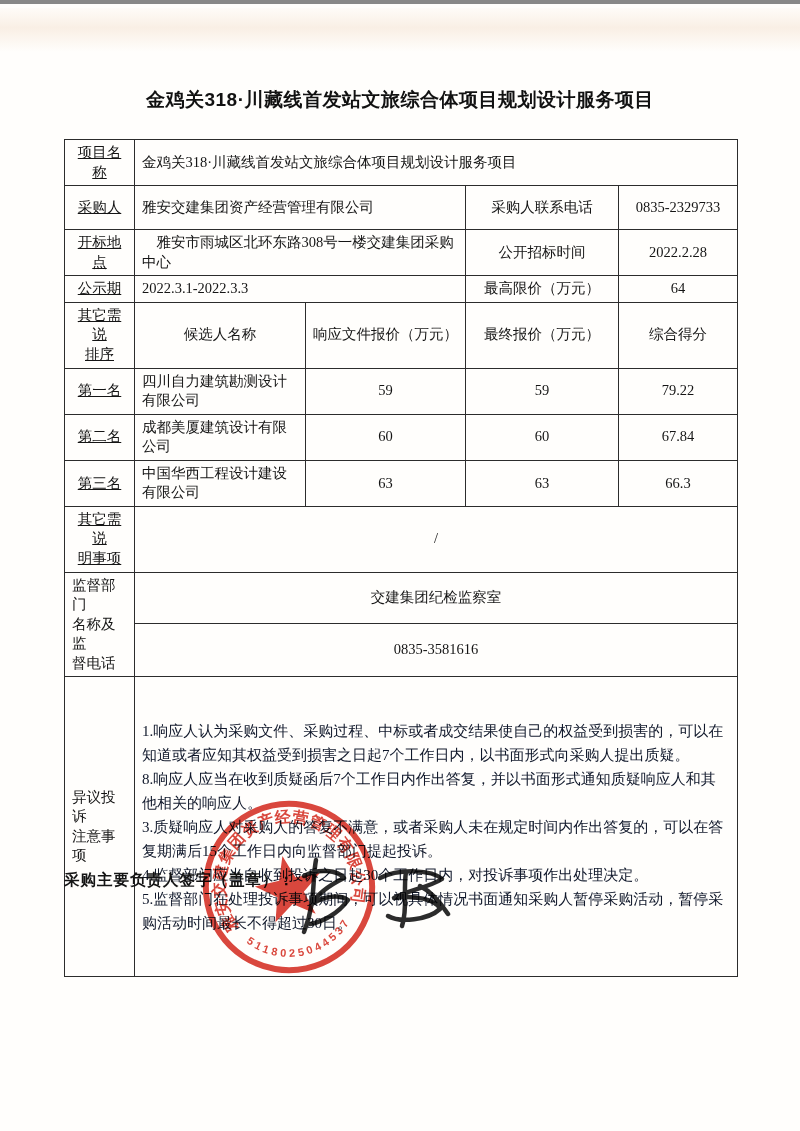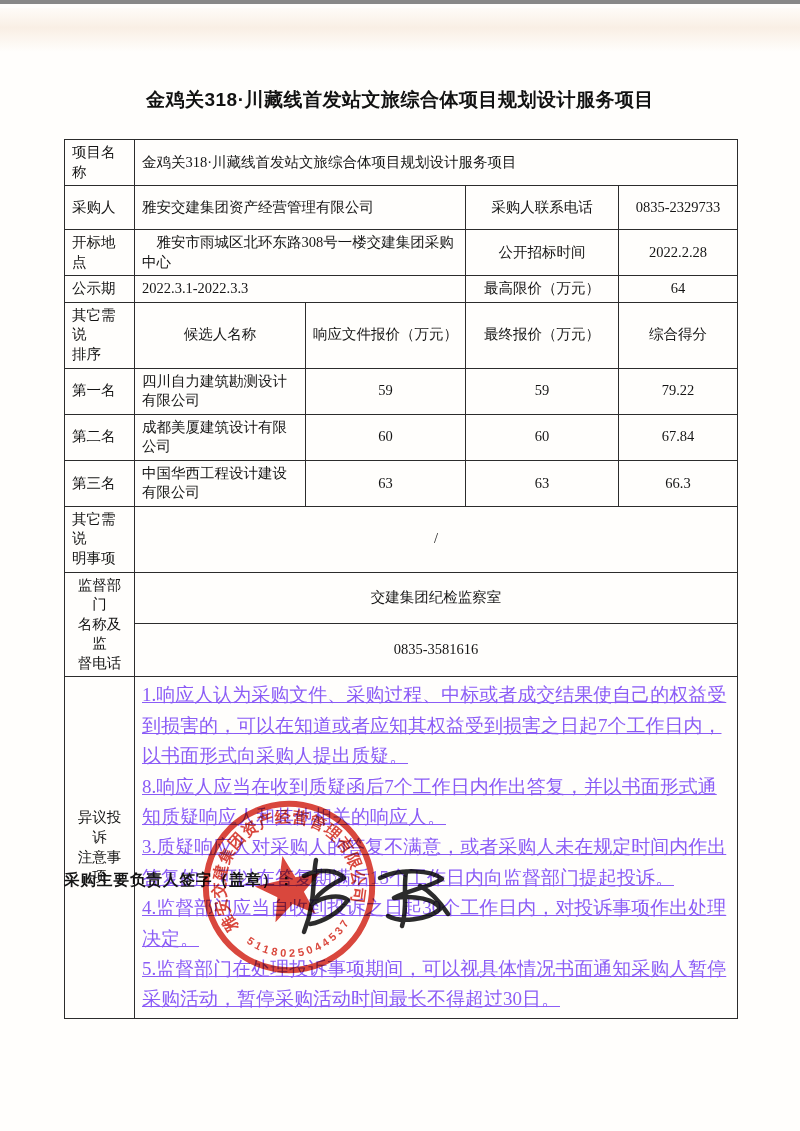--- a/index.html
+++ b/index.html
@@ -19,32 +19,32 @@
     font-weight:700; font-size:19px; line-height:24px; color:#111; letter-spacing:0.5px;
   }
   table.doc-table {
     position:absolute; left:64px; top:135px; width:673px;
     border-collapse:collapse; table-layout:fixed;
   }
   table.doc-table td {
     border:1.5px solid #2c2c2c; font-size:14.5px; line-height:1.35;
     padding:3px 7px; vertical-align:middle; color:#151515;
   }
-  td.lbl { text-align:left; padding-left:6px; }
+  td.lbl { text-align:center; padding-left:6px;text-decoration:underline; }
   td.pre { white-space:pre-line; }
   td.c { text-align:center; }
   td.l { text-align:left; }
   td.indent { text-indent:1em; }
   tr.h44 { height:44px; } tr.h42 { height:42px; } tr.h23 { height:23px;padding-left:19px; }
   tr.h36 { height:36px; } tr.h43 { height:43px; } tr.h39 { height:39px; }
   tr.h37 { height:37px; } tr.h38 { height:38px; } tr.h40 { height:40px; }
   tr.h300 { height:300px; }
   td.objection-cell { vertical-align:top; padding:62px 13px 10px 13px; }
-  .obj-item { font-size:19px; line-height:1.6; text-align:left; color:#8b5cf6;text-decoration:underline; }
-  td.ctrlbl { text-align:center; }
+  .obj-item { font-size:15px; line-height:1.6; text-align:left; color:#0f172a; }
+  td.ctrlbl { text-align:left; }
   .sign-row {
     position:absolute; left:64px; top:866px;
     font-size:15.5px; font-weight:600; color:#141414; letter-spacing:1px;
   }
   .stamp {
     position:absolute; left:196px; top:790px; width:186px; height:186px;
     transform:rotate(-12deg); mix-blend-mode:multiply; opacity:0.92;
   }
   .stamp svg { width:100%; height:100%; }
   .signature { position:absolute; left:282px; top:842px; mix-blend-mode:multiply; }

